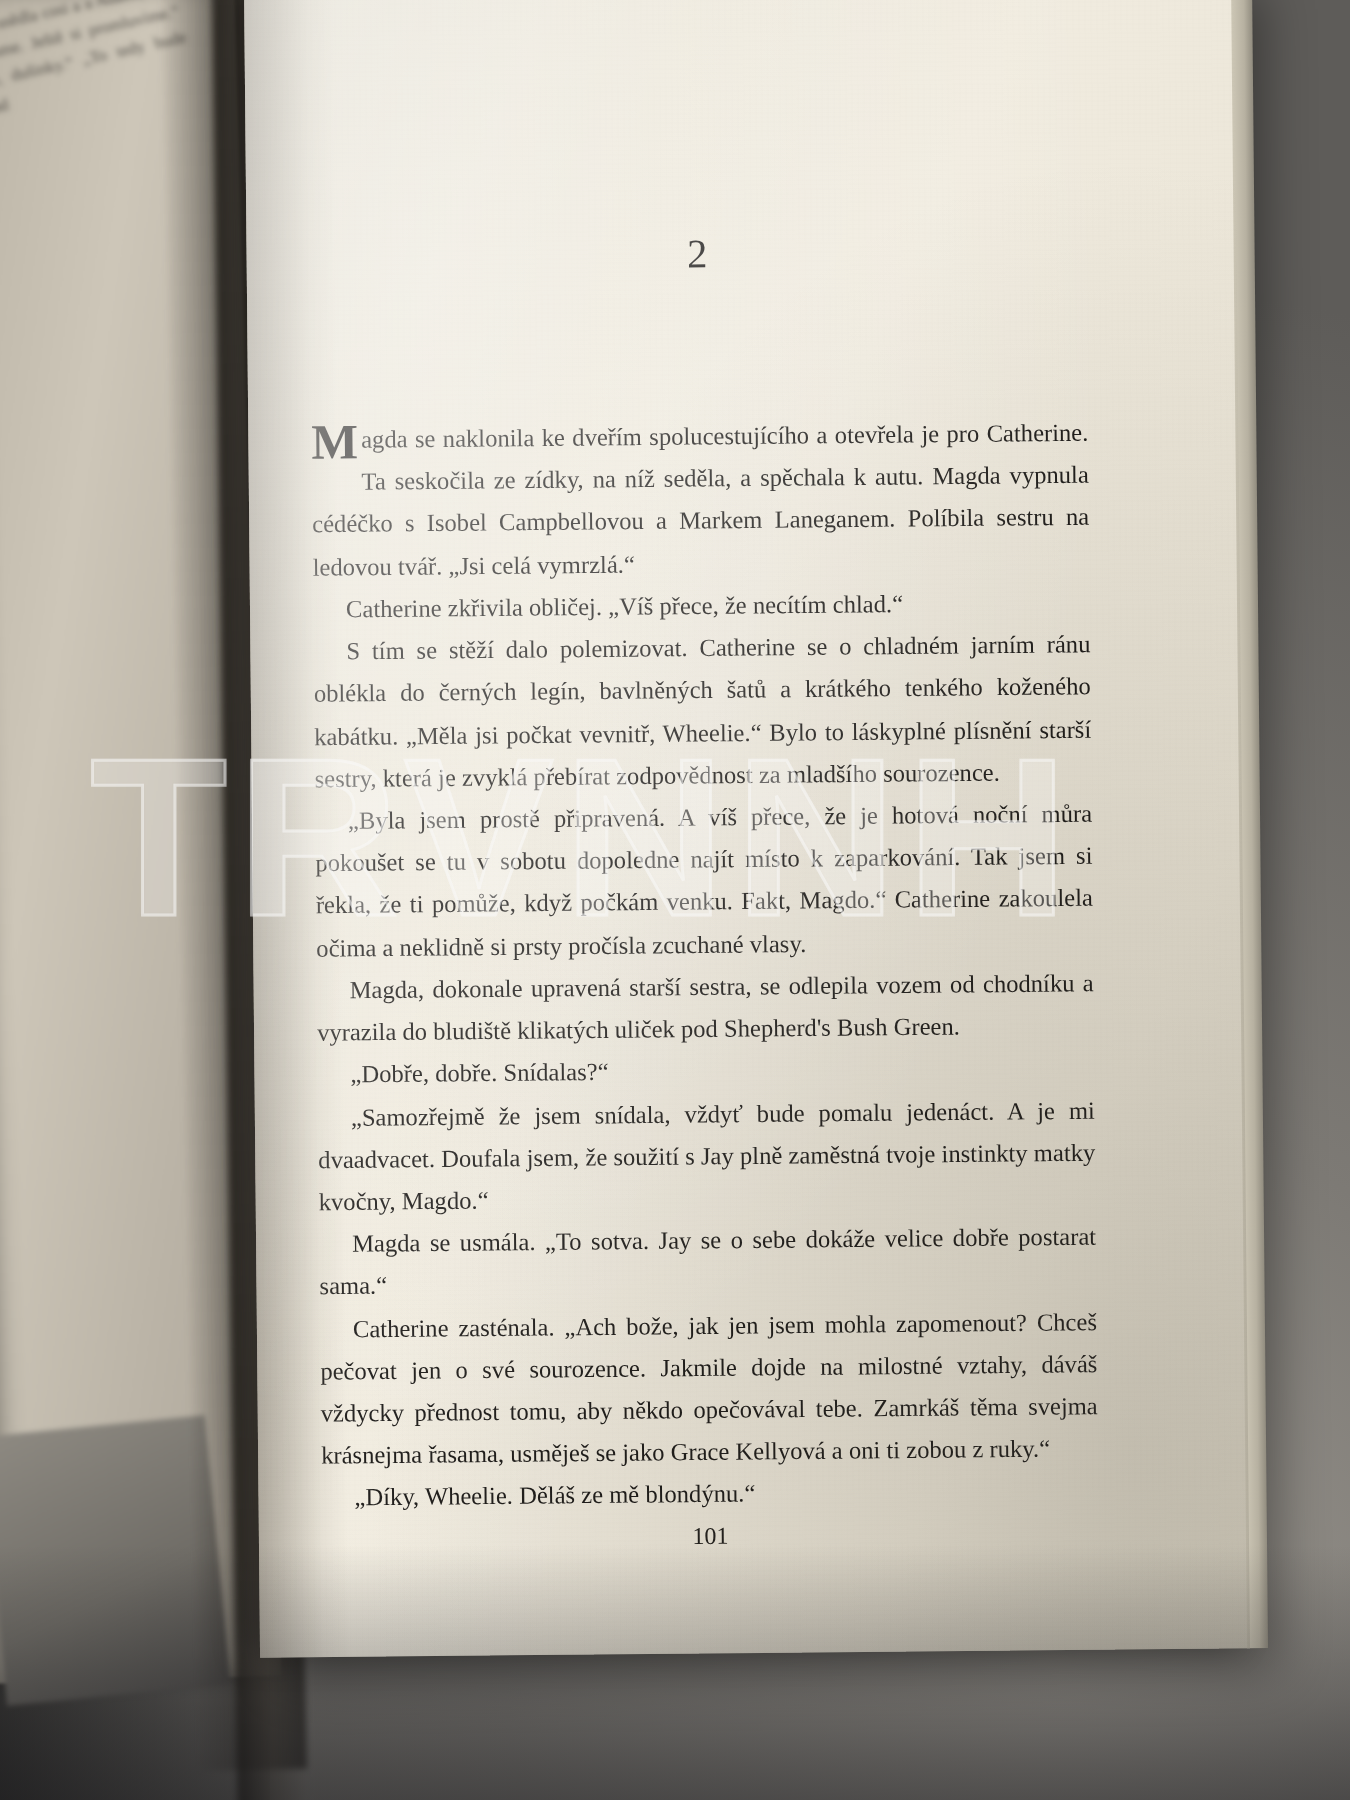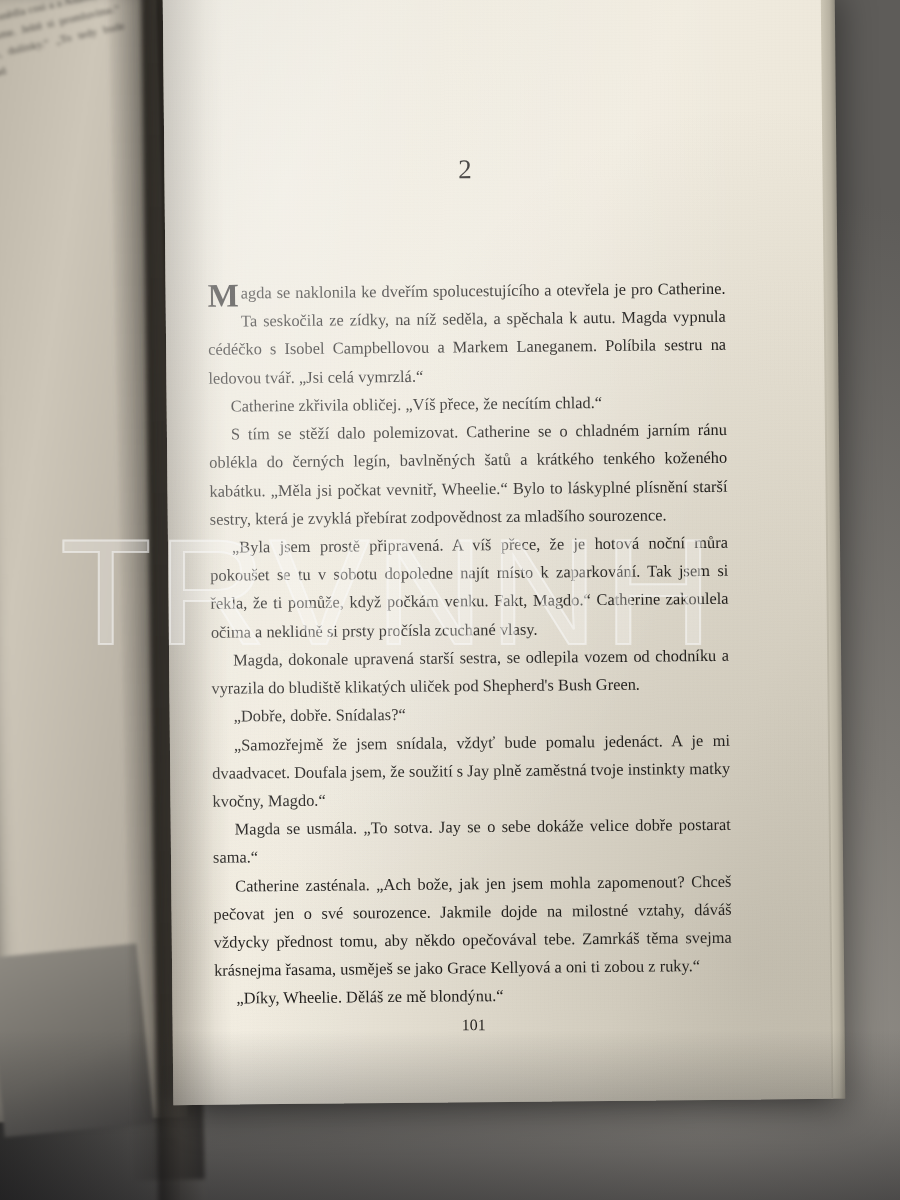--- a/index.html
+++ b/index.html
@@ -179,25 +179,25 @@
     width: 518px;
     text-align: center;
     font-size: 16px;
     color: #1d1b18;
   }
 
   
   .watermark {
     position: absolute;
     left: 60px;
-    top: 506px;
+    top: 472px;
     width: 790px;
     font-family: "Liberation Sans", sans-serif;
     font-size: 150px;
-    font-weight: 400;
+    font-weight: 700;
     letter-spacing: 6px;
     color: rgba(255,255,255,0.0);
     -webkit-text-stroke: 2px rgba(250,250,250,.55);
     text-shadow: 0 0 2px rgba(255,255,255,.25);
     pointer-events: none;
     user-select: none;
     white-space: nowrap;
   }
 
   

